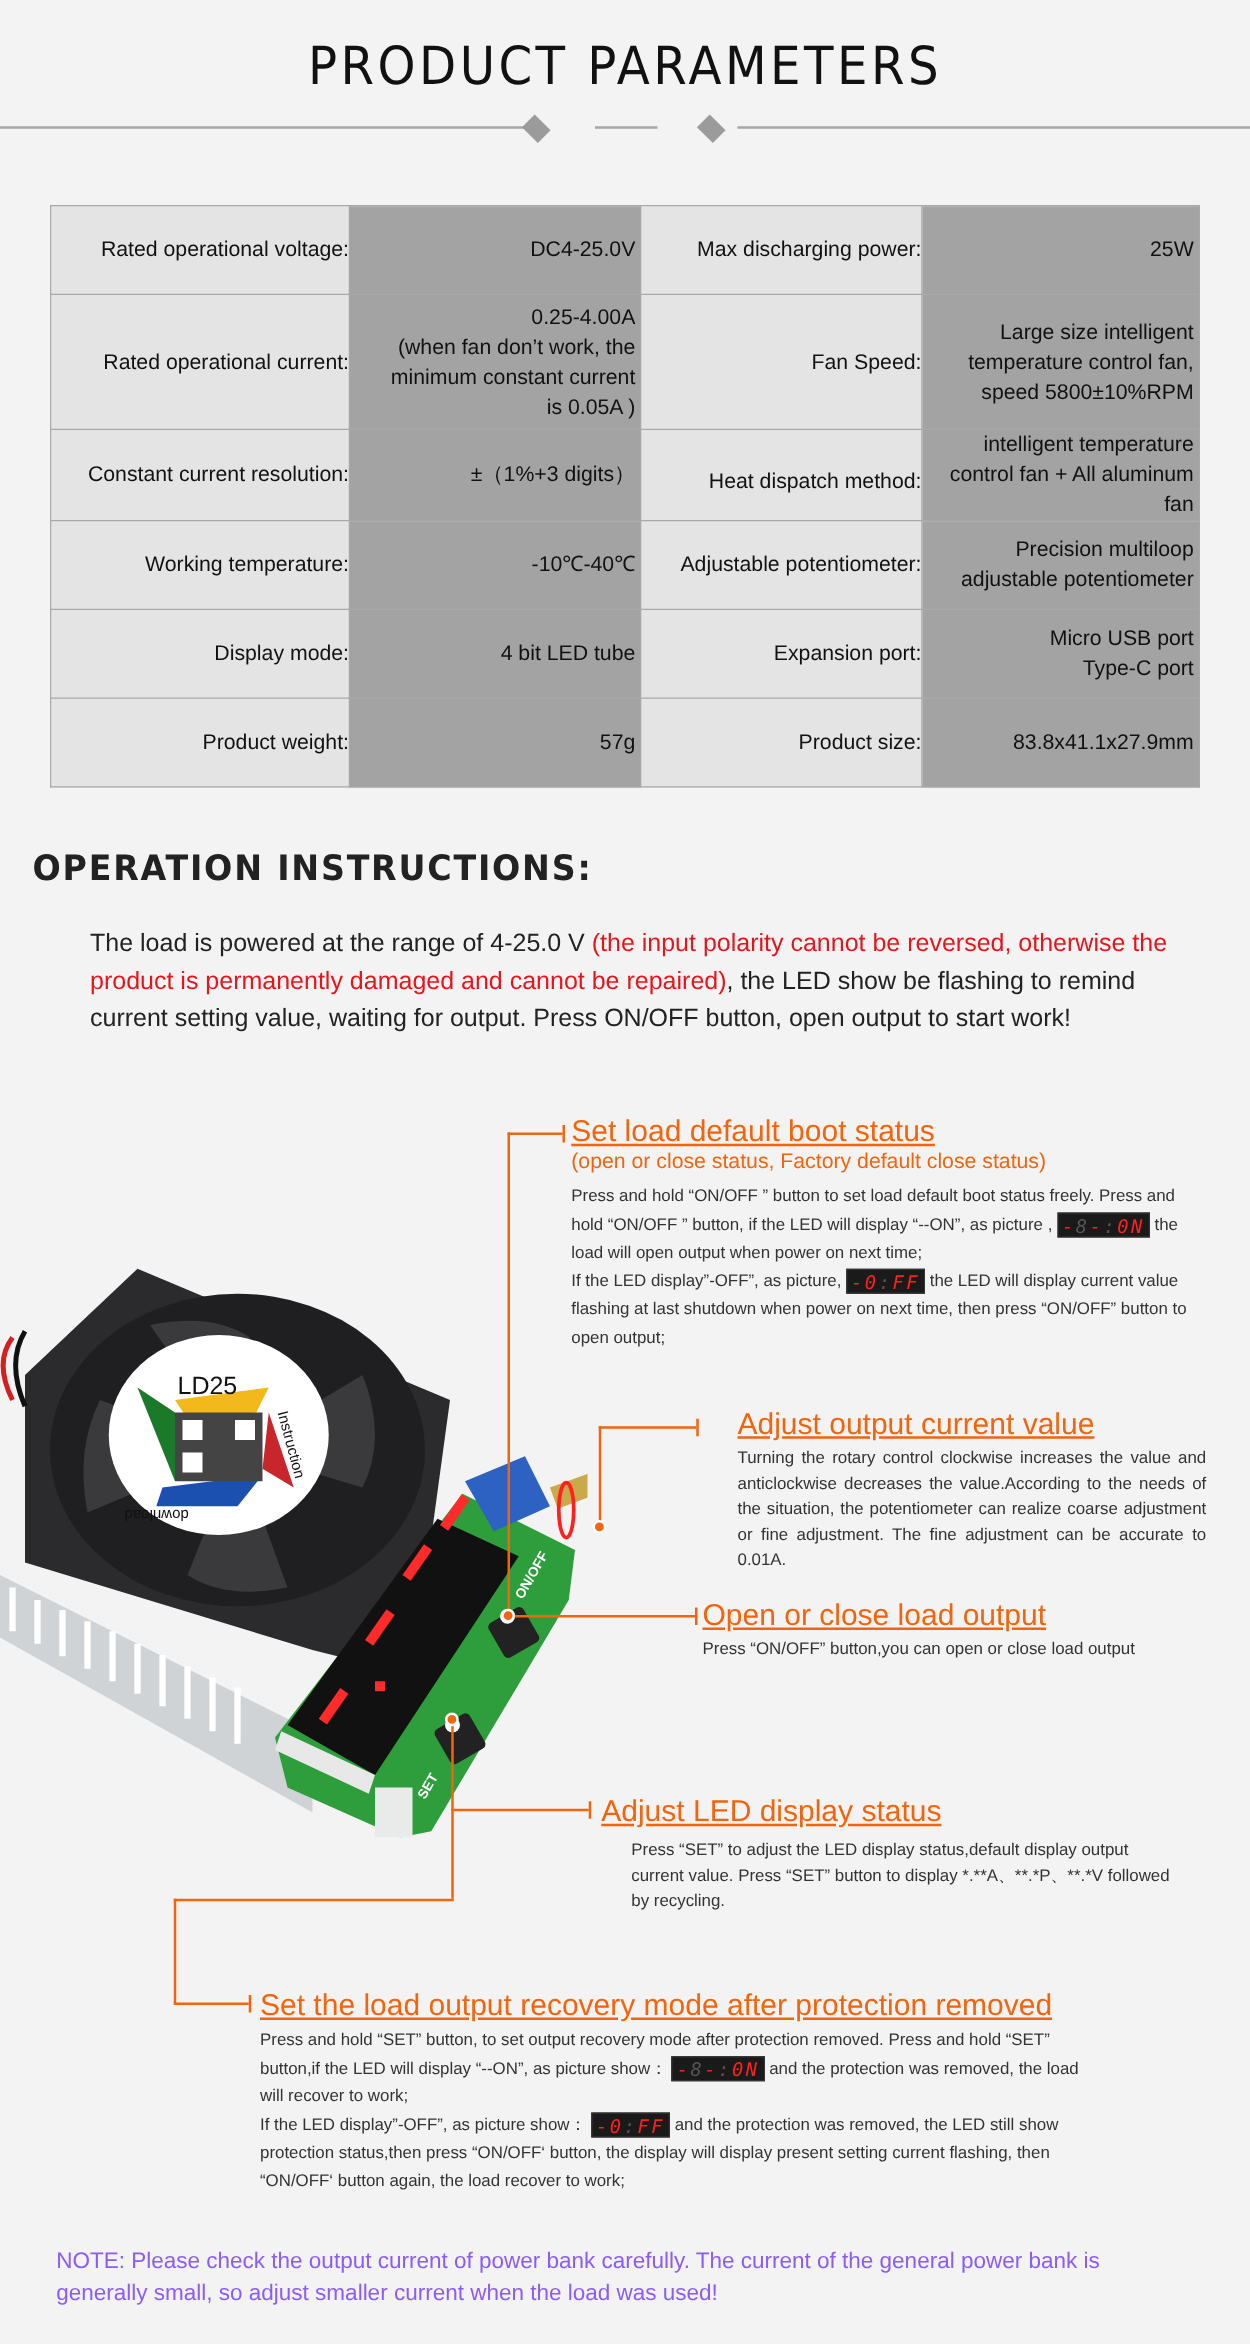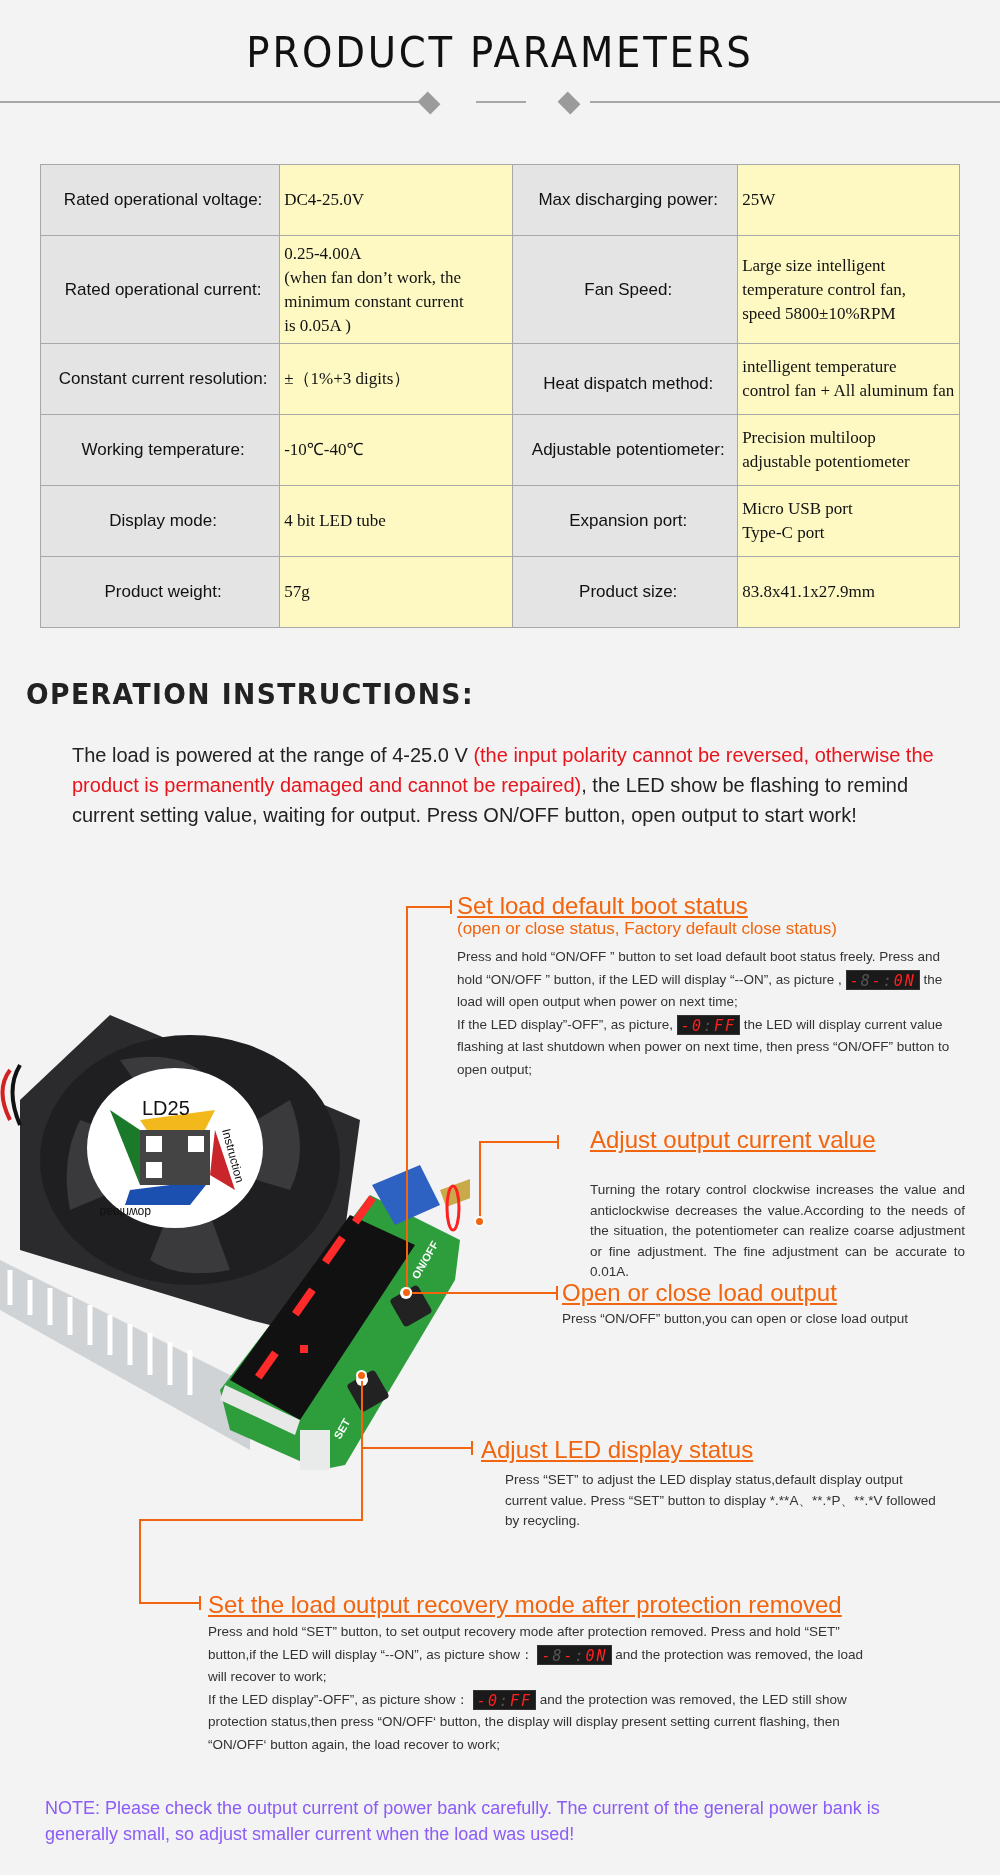--- a/index.html
+++ b/index.html
@@ -15,22 +15,22 @@
   .diamond { position: absolute; top: 94px; width: 18px; height: 18px; background: #9b9b9b; transform: rotate(45deg) scale(1,0.8); }
 
   table.params {
     position: absolute; left: 40px; top: 164px; width: 920px;
     border-collapse: collapse; font-size: 17px; color: #111;
   }
   table.params td {
     border: 1.5px solid #a8a8a8; height: 71px; vertical-align: middle; line-height: 24px;
   }
   table.params tr.tall td { height: 108px; }
-  td.lbl { background: #e4e4e4; padding-left: 6px; text-align: center; }
-  td.val { background: #fef9c3; text-align: left; padding: 0 4px; font-family: Liberation Serif, serif; }
+  td.lbl { background: #e4e4e4; padding-left: 6px; text-align: right; }
+  td.val { background: #a3a3a3; text-align: right; padding: 0 4px; }
   td.c1 { width: 234px; } td.c2 { width: 228px; } td.c3 { width: 220px; } td.c4 { width: 217px; }
   td.top-al { vertical-align: top; padding-top: 10px; }
 
   .section-title {
     position: absolute; left: 26px; top: 678px;
     font-family: "DejaVu Sans", sans-serif; font-size: 28px; letter-spacing: 1.5px; color: #222;
     transform: scaleX(0.95); transform-origin: left;
   }
   .intro {
     position: absolute; left: 72px; top: 740px; width: 900px;
@@ -222,21 +222,21 @@
 <div class="h-orange" style="left:457px;top:892px;">Set load default boot status</div>
 <div class="sub-orange" style="left:457px;top:919px;">(open or close status, Factory default close status)</div>
 <div class="desc" style="left:457px;top:946px;width:510px;">
   <span>Press and hold “ON/OFF ” button to set load default boot status freely. Press and hold “ON/OFF ” button, if the LED will display “--ON”, as picture ,</span>
   <span class="led"><span class="on">-</span><span class="off">8</span><span class="on">-</span><span class="off">:</span><span class="on">0N</span></span><span> the load will open output when power on next time;</span><br>
   <span>If the LED display”-OFF”, as picture,</span>
   <span class="led"><span class="on">-</span><span class="on">0</span><span class="off">:</span><span class="on">FF</span></span><span> the LED will display current value flashing at last shutdown when power on next time, then press “ON/OFF” button to open output;</span>
 </div>
 
 <div class="h-orange" style="left:590px;top:1126px;">Adjust output current value</div>
-<div class="desc2" style="left:590px;top:1156px;width:375px;margin-top:24px;">Turning the rotary control clockwise increases the value and anticlockwise decreases the value.According to the needs of the situation, the potentiometer can realize coarse adjustment or fine adjustment. The fine adjustment can be accurate to 0.01A.</div>
+<div class="desc2" style="left:590px;top:1156px;width:375px;">Turning the rotary control clockwise increases the value and anticlockwise decreases the value.According to the needs of the situation, the potentiometer can realize coarse adjustment or fine adjustment. The fine adjustment can be accurate to 0.01A.</div>
 
 <div class="h-orange" style="left:562px;top:1279px;">Open or close load output</div>
 <div class="desc2" style="left:562px;top:1309px;width:420px;">Press “ON/OFF” button,you can open or close load output</div>
 
 <div class="h-orange" style="left:481px;top:1436px;">Adjust LED display status</div>
 <div class="desc2" style="left:481px;top:1470px;width:440px;text-align:left;margin-left:24px;">Press “SET” to adjust the LED display status,default display output current value.  Press “SET” button to display *.**A、**.*P、**.*V followed by recycling.</div>
 
 <div class="h-orange" style="left:208px;top:1591px;">Set the load output recovery mode after protection removed</div>
 <div class="desc" style="left:208px;top:1621px;width:660px;">
   <span>Press and hold “SET” button, to set output recovery mode after protection removed. Press and hold “SET” button,if the LED will display “--ON”, as picture show：</span>

